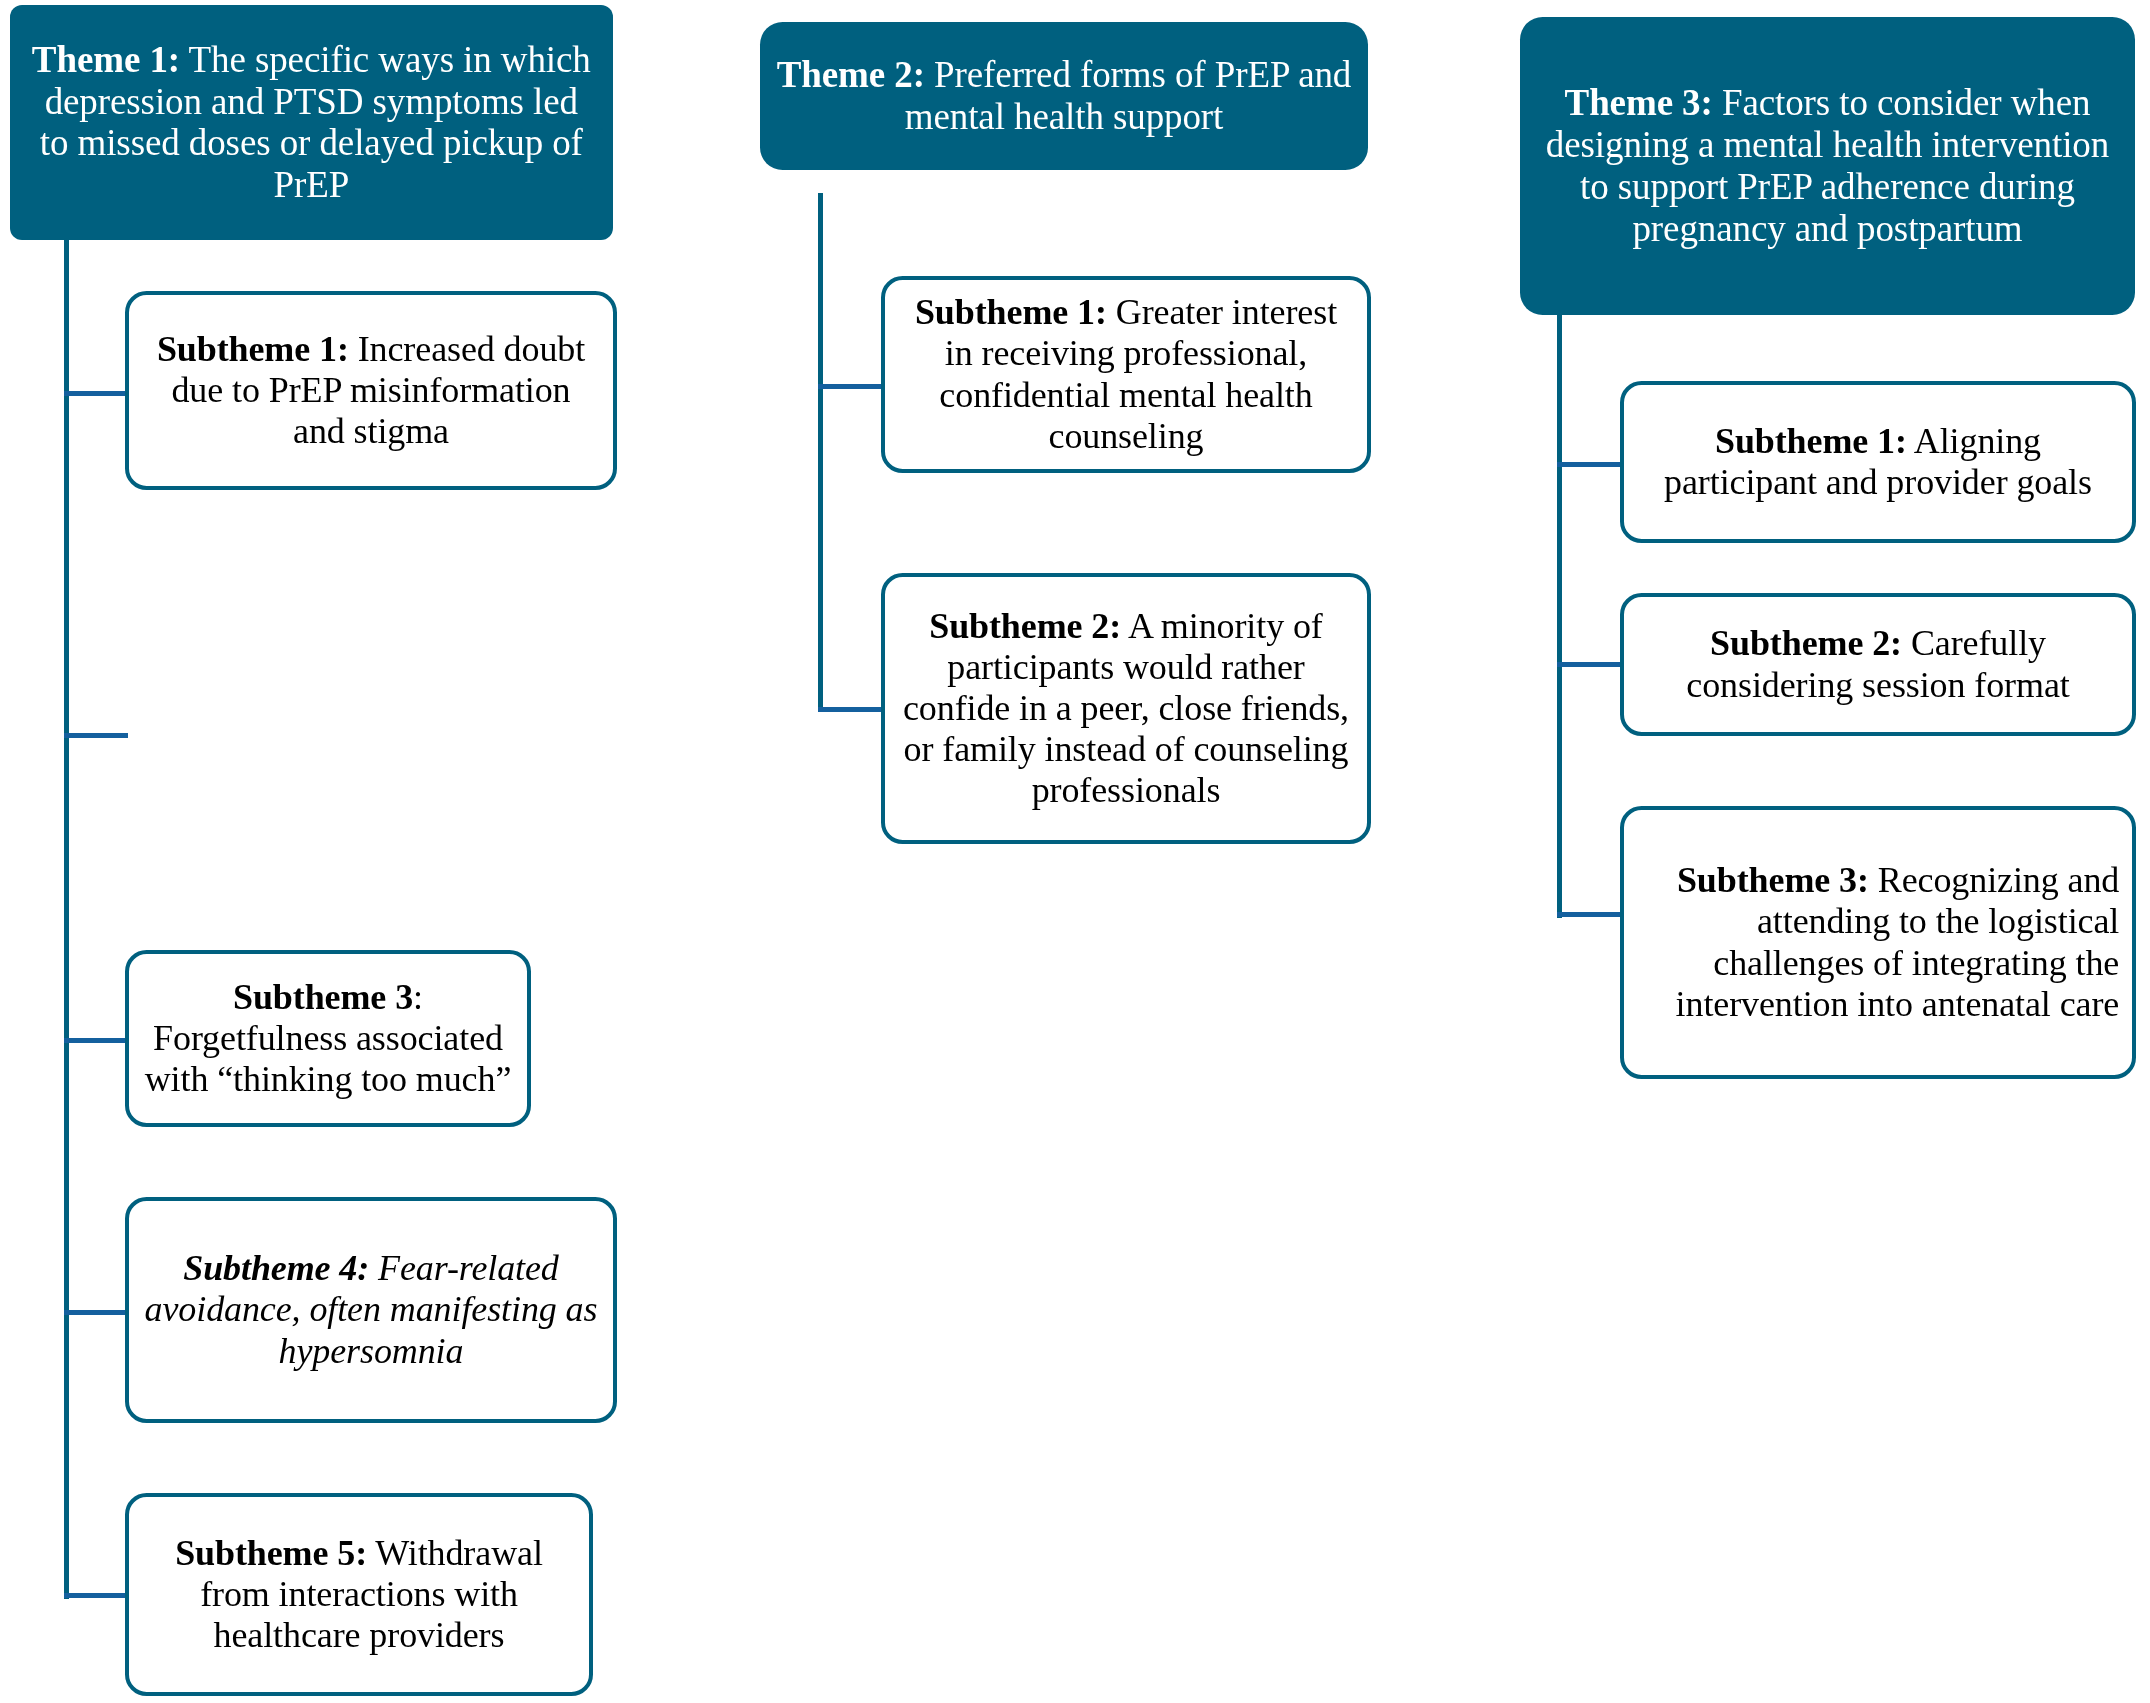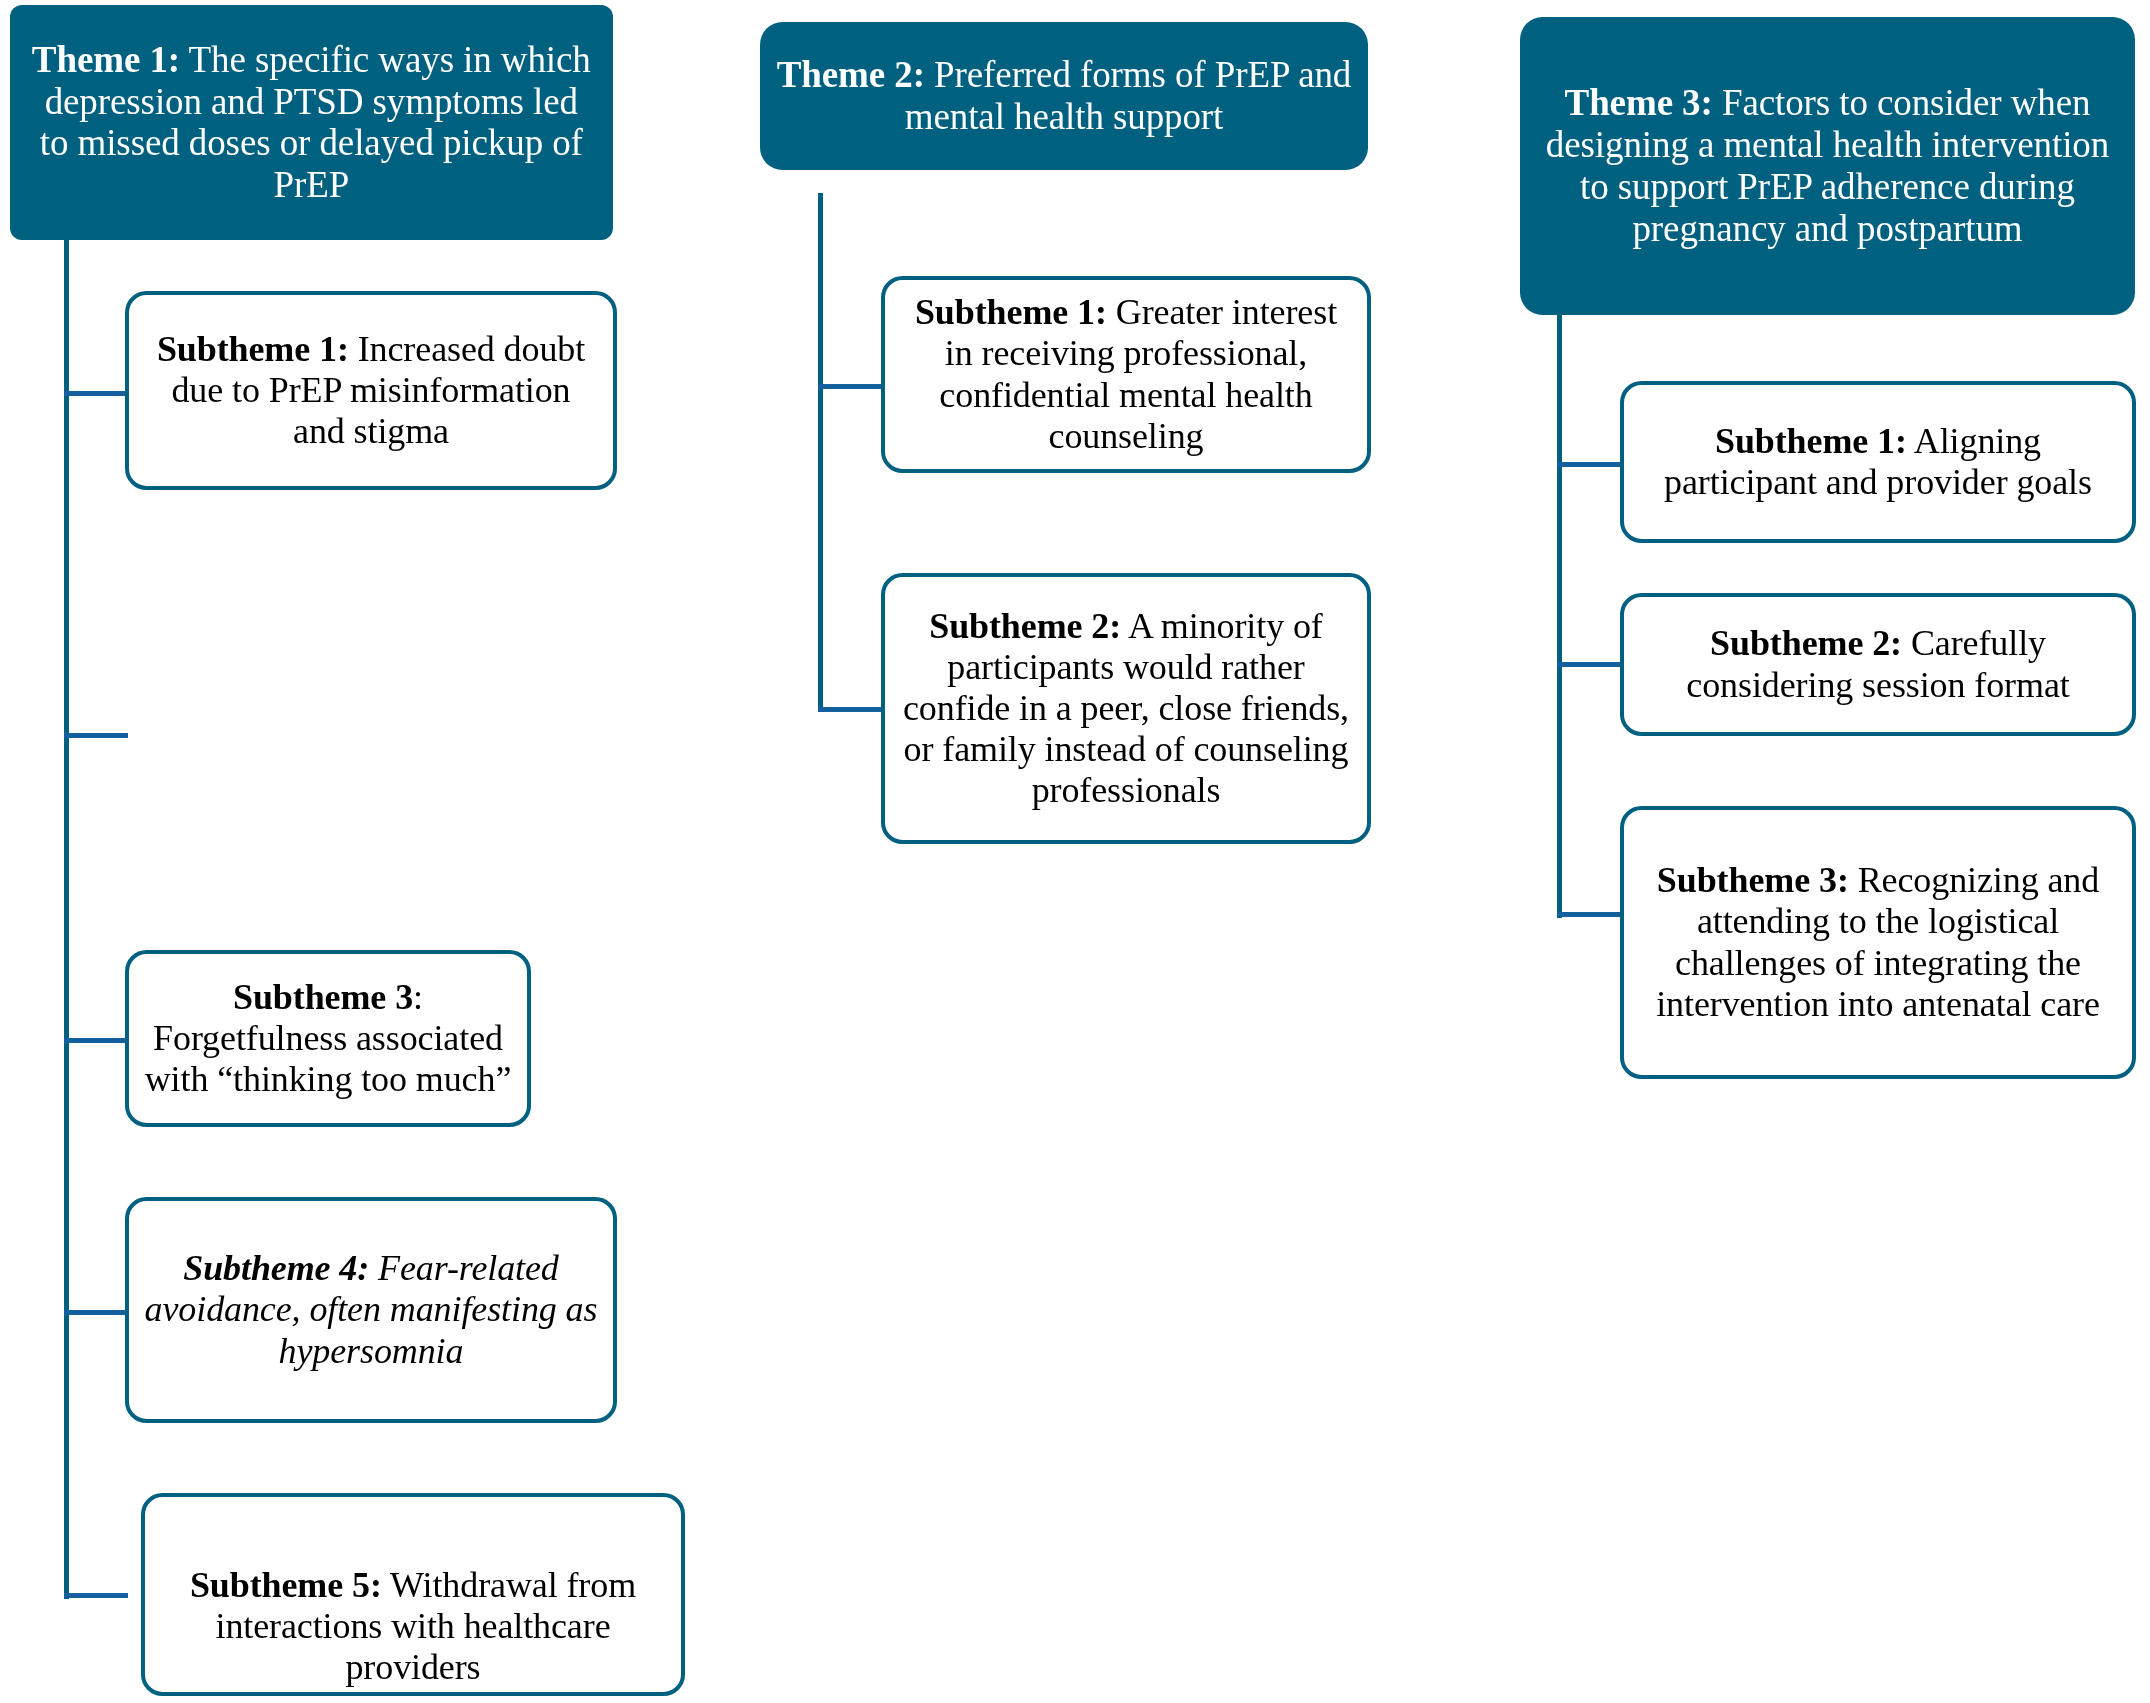--- a/index.html
+++ b/index.html
@@ -99,21 +99,21 @@
   </div>
 
   <div class="branch" style="left:64px; top:1310px; width:64px;"></div>
   <div class="sub-box" style="left:125px; top:1197px; width:492px; height:226px;font-style:italic;">
     <div>
       <span class="lead">Subtheme 4:</span><span> Fear-related avoidance, often manifesting as hypersomnia</span>
     </div>
   </div>
 
   <div class="branch" style="left:64px; top:1593px; width:64px;"></div>
-  <div class="sub-box" style="left:141px; top:1493px; width:544px; height:203px;align-items:flex-end;">
+  <div class="sub-box" style="left:125px; top:1493px; width:468px; height:203px;">
     <div>
       <span class="lead">Subtheme 5:</span><span> Withdrawal from interactions with healthcare providers</span>
     </div>
   </div>
 
   <div class="theme-box" style="left:760px; top:22px; width:608px; height:148px;">
     <div>
       <span class="lead">Theme 2:</span><span> Preferred forms of PrEP and mental health support</span>
     </div>
   </div>
@@ -150,20 +150,20 @@
   </div>
 
   <div class="branch" style="left:1557px; top:662px; width:64px;"></div>
   <div class="sub-box" style="left:1620px; top:593px; width:516px; height:143px;">
     <div>
       <span class="lead">Subtheme 2:</span><span> Carefully considering session format</span>
     </div>
   </div>
 
   <div class="branch" style="left:1557px; top:912px; width:64px;"></div>
-  <div class="sub-box" style="left:1620px; top:806px; width:516px; height:273px;">
+  <div class="sub-box" style="left:1620px; top:806px; width:516px; height:273px;text-align:right;">
     <div>
       <span class="lead">Subtheme 3:</span><span> Recognizing and attending to the logistical challenges of integrating the intervention into antenatal care</span>
     </div>
   </div>
 
 </div>
 
 
 </body></html>

